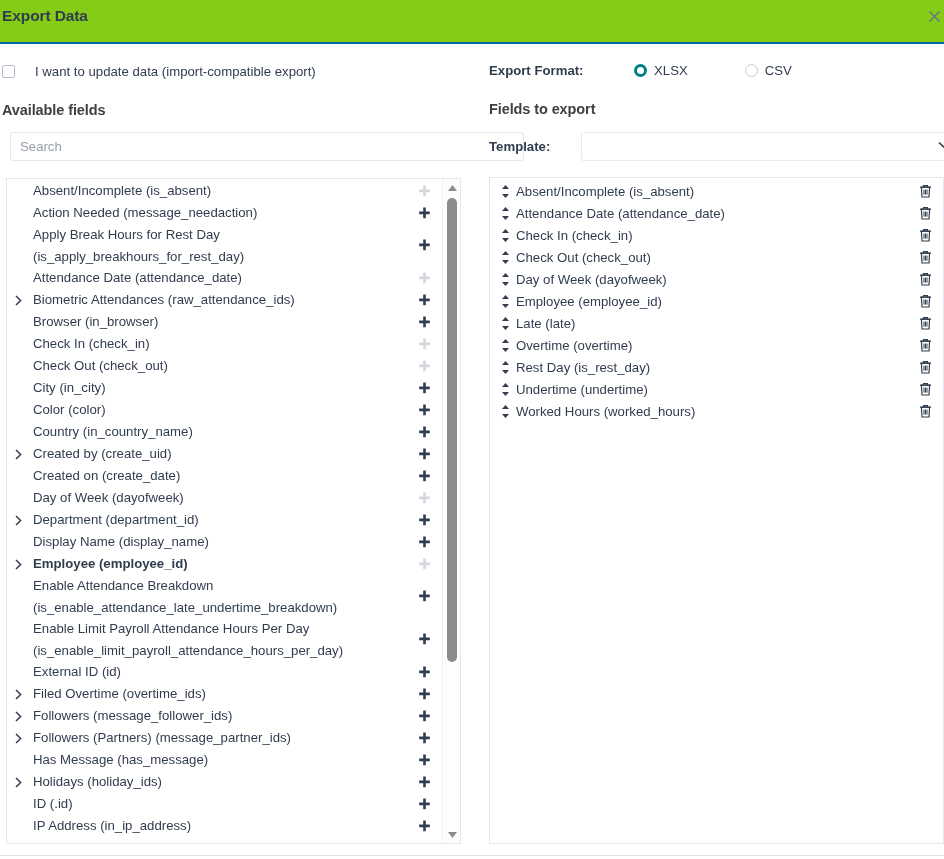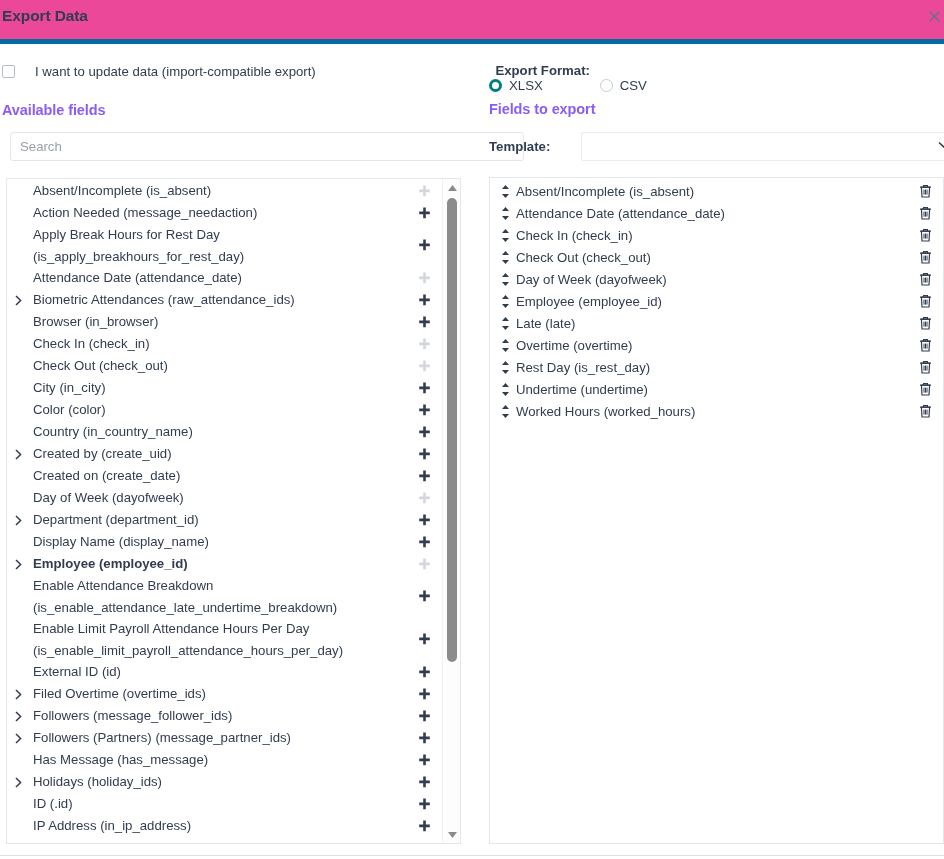--- a/index.html
+++ b/index.html
@@ -9,21 +9,21 @@
     background: #ffffff;
     font-family: "Liberation Sans", sans-serif;
     color: #374151;
     overflow: hidden;
   }
   #app { position: relative; width: 944px; height: 859px; background: #fff; }
 
   
   .modal-header {
     position: absolute; left: 0; top: 0; width: 944px; height: 44px;
-    border-bottom: 5px solid #0369a1; background: #ec4899;
+    border-bottom: 2px solid #0369a1; background: #84cc16;
   }
   .modal-title {
     position: absolute; left: 2px; top: 7px;
     font-size: 15.5px; font-weight: bold; color: #313d4f;
     letter-spacing: -0.1px;
   }
   .close-btn {
     position: absolute; right: -4px; top: 2px;
     width: 28px; height: 28px; cursor: pointer;
     display: flex; align-items: center; justify-content: center;
@@ -40,21 +40,21 @@
     display: flex; align-items: center; gap: 20px;
   }
   .chk-box {
     width: 13px; height: 13px; border: 1px solid #b4bcc8;
     border-radius: 2px; background: #fff; cursor: pointer; flex: none;
   }
   .chk-label { font-size: 13.2px; color: #313d4f; cursor: pointer; }
 
   .section-title {
     position: absolute; left: 2px; font-size: 14.5px;
-    font-weight: bold; color: #8b5cf6; letter-spacing: -0.1px;
+    font-weight: bold; color: #404040; letter-spacing: -0.1px;
   }
   .section-title.left-fields { top: 58px; }
 
   .search-wrap { position: absolute; left: 10px; top: 88px; width: 514px; }
   .search-input {
     width: 100%; height: 29px; padding: 0 9px;
     border: 1px solid #e3e6ea; border-radius: 3px;
     font-family: "Liberation Sans", sans-serif; font-size: 13.2px;
     color: #313d4f; background: #fff; outline: none;
   }
@@ -103,21 +103,21 @@
   .sb-arrow.up { top: 0; }
   .sb-arrow.down { bottom: 0; }
   .sb-arrow svg { display: block; }
   .sb-track { position: absolute; left: 0; top: 17px; bottom: 17px; width: 18px; }
   .sb-thumb {
     position: absolute; left: 4px; width: 10px; top: 2px; height: 464px;
     background: #8b8b8b; border-radius: 5px; cursor: pointer;
   }
 
   
-  .fmt-row { position: absolute; left: 17px; top: 19px; display: flex; align-items: center; flex-direction: column; }
+  .fmt-row { position: absolute; left: 17px; top: 19px; display: flex; align-items: center; }
   .fmt-label { font-size: 13.2px; font-weight: bold; color: #313d4f; width: 145px; }
   .radio-item { display: flex; align-items: center; gap: 7px; cursor: pointer; }
   .radio-item + .radio-item { margin-left: 57px; }
   .radio-dot {
     width: 13px; height: 13px; border-radius: 50%;
     border: 1px solid #c7ccd2; background: #fff; flex: none; position: relative;
   }
   .radio-dot.on { border-color: #017e84; border-width: 3px; }
   .radio-text { font-size: 13.2px; color: #313d4f; }
 

